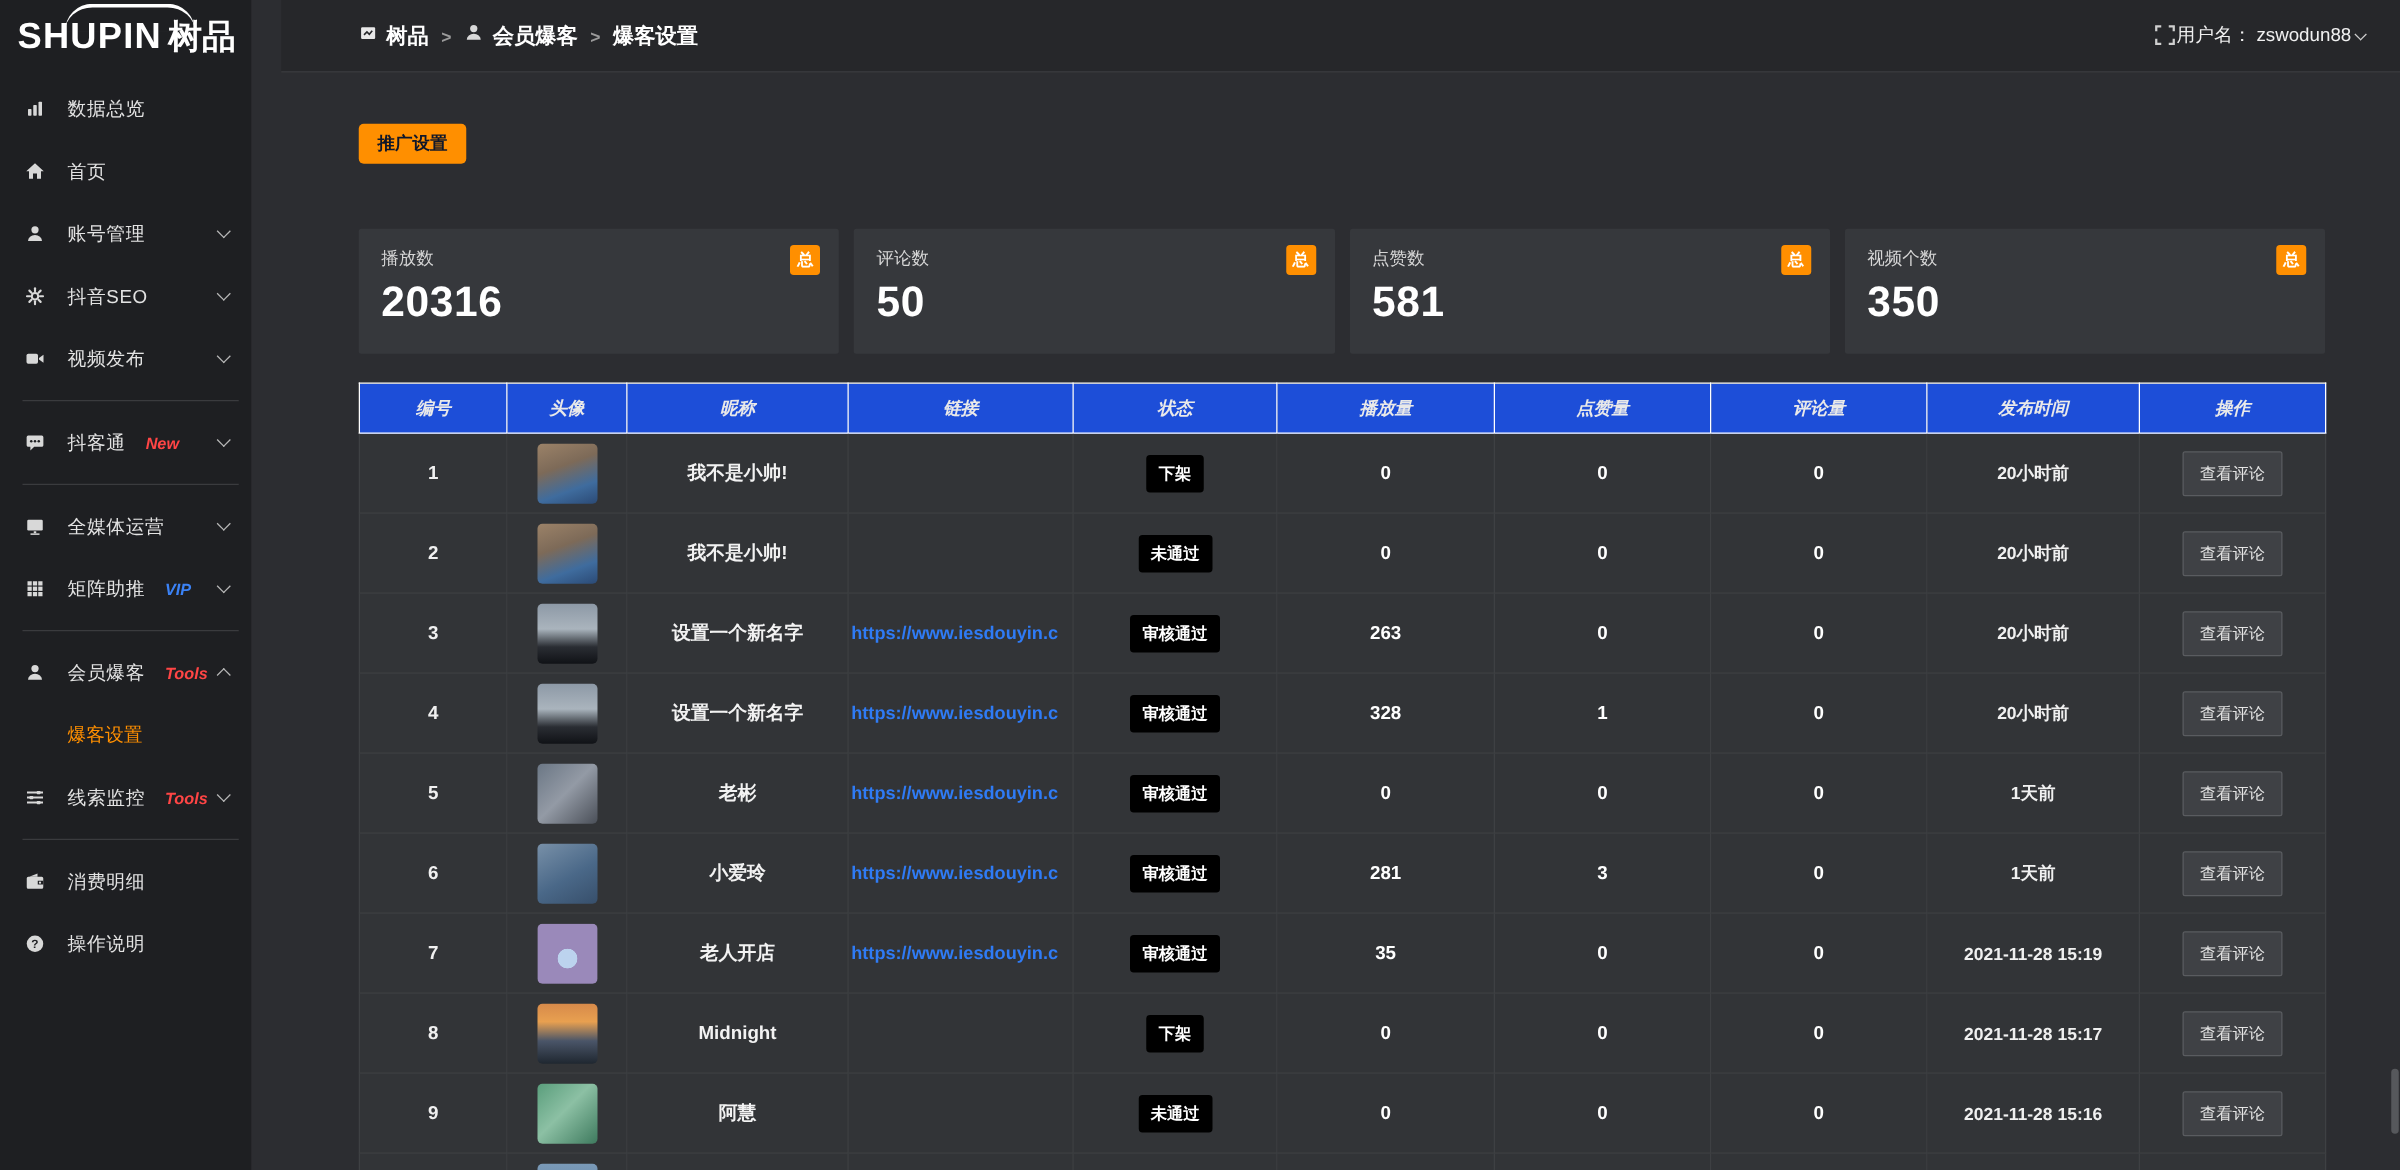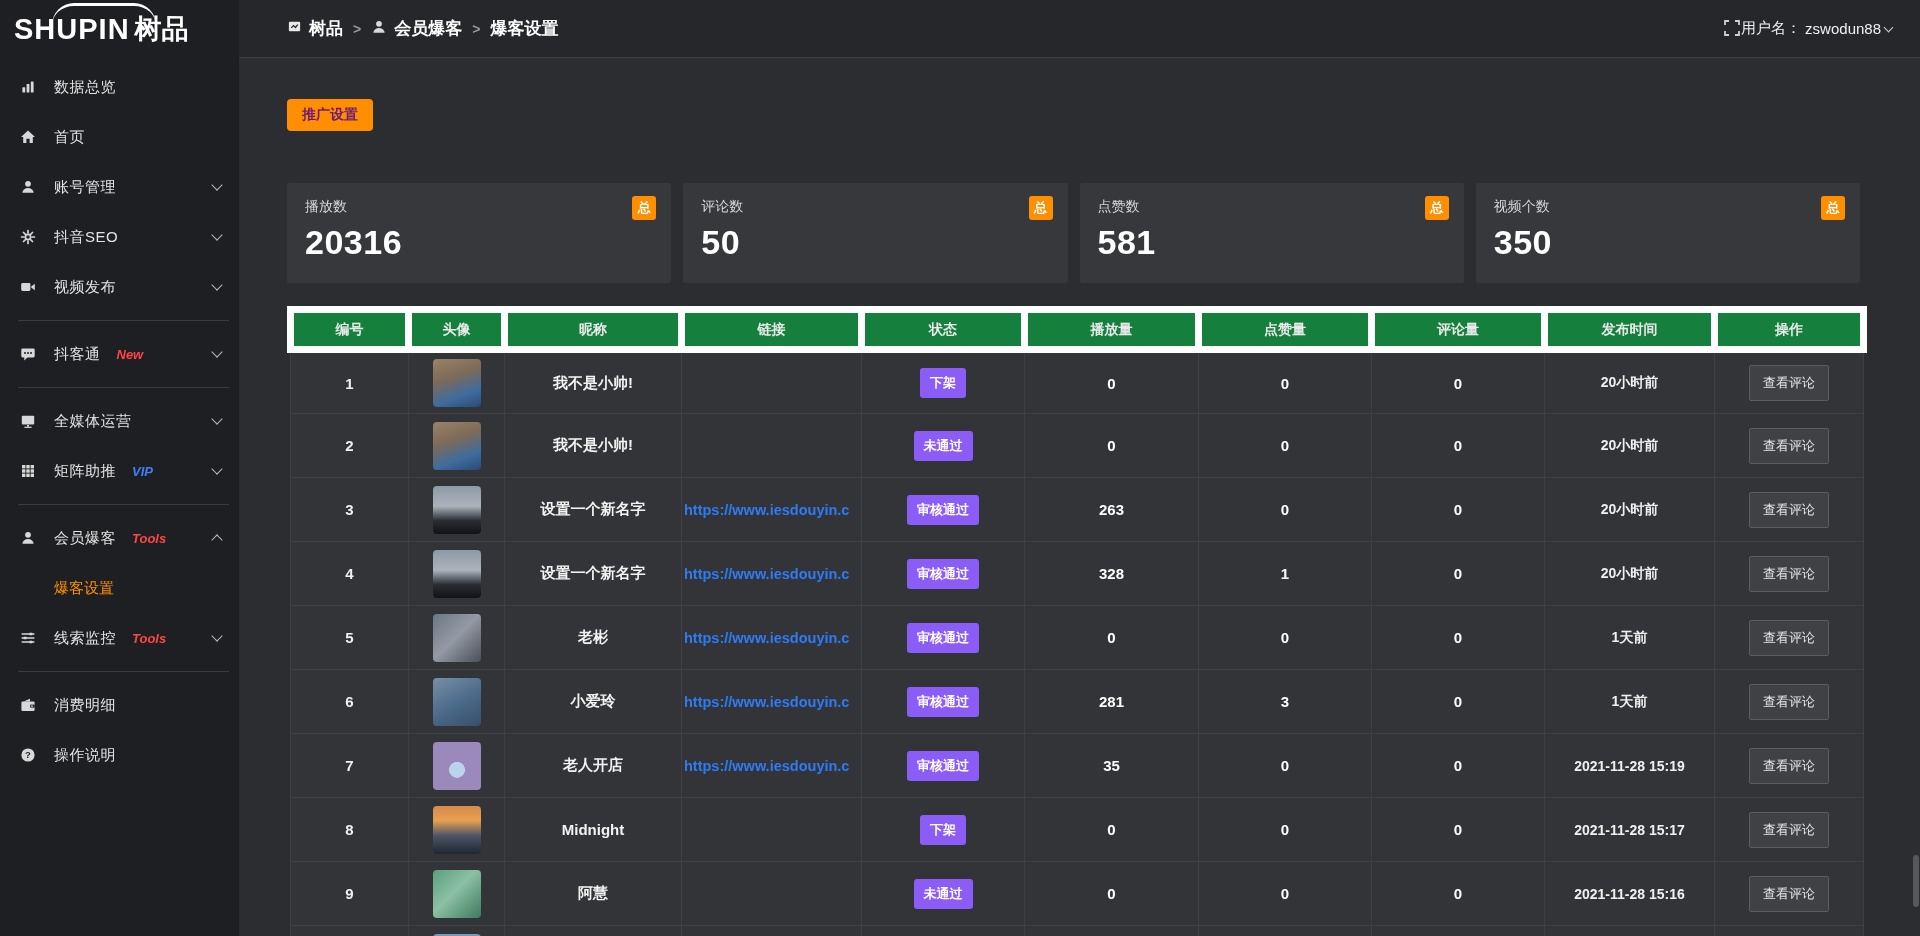--- a/index.html
+++ b/index.html
@@ -4,21 +4,21 @@
 <style>
   * { box-sizing: border-box; margin: 0; padding: 0; }
   html,body { width:1920px; height:936px; overflow:hidden; }
   body {
     font-family: "Liberation Sans", "DejaVu Sans", sans-serif;
     background:#2c2d31; color:#e8e8e8;
   }
   .app { position:relative; width:1920px; height:936px; overflow:hidden; }
 
   
-  .sidebar { position:absolute; left:0; top:0; width:239px; height:936px; background:#1e1f22; z-index:3; }
+  .sidebar { position:absolute; left:0; top:0; width:201px; height:936px; background:#1e1f22; z-index:3; }
   .logo { position:relative; height:58px; display:flex; align-items:center; padding-left:14px; cursor:pointer; }
   .logo-arc { position:absolute; left:52px; top:3px; width:104px; height:22px;
     border-top:3px solid #fff; border-radius:52px 52px 0 0; }
   .logo-en { font-size:29px; font-weight:900; letter-spacing:1px; color:#fff; font-style:normal; }
   .logo-cn { font-size:27px; font-weight:700; color:#fff; margin-left:5px; }
   .menu { padding-top:4px; }
   .menu-item { position:relative; height:50px; display:flex; align-items:center; padding:0 14px 0 20px; cursor:pointer; }
   .mi-icon { width:20px; height:16px; margin-right:14px; display:flex; align-items:center; }
   .mi-icon svg { display:block; }
   .mi-label { font-size:15px; color:#e3e3e3; letter-spacing:0.5px; }
@@ -38,44 +38,44 @@
   .crumb-label { font-size:17px; font-weight:700; color:#fff; }
   .crumb-sep { color:#9a9a9a; font-size:14px; font-weight:700; }
   .topbar-right { margin-left:auto; display:flex; }
   .fullscreen-btn { width:18px; height:18px; cursor:pointer; display:flex; }
   .user-box { display:flex; align-items:center; gap:4px; cursor:pointer; }
   .user-text { font-size:15px; color:#f0f0f0; }
   .user-chev { width:7px; height:7px; border-right:1.5px solid #cfcfcf; border-bottom:1.5px solid #cfcfcf; transform:rotate(45deg); margin-top:-3px; }
 
   
   .content { position:absolute; left:225px; top:58px; right:0; bottom:0; padding:41px 60px 0 62px; overflow:hidden; }
-  .promo-btn { display:inline-block; height:32px; padding:1px 15px; background:#ff8f00; color:#701a75;
+  .promo-btn { display:inline-block; height:32px; padding:1px 15px; background:#ff8f00; color:#0f172a;
     font-size:14px; font-weight:600; border:none; border-radius:4px; cursor:pointer;
     font-family:"Liberation Sans","DejaVu Sans",sans-serif; }
   .cards { display:flex; gap:12px; margin-top:52px; }
   .card { position:relative; flex:1; height:100px; background:#36383c; border-radius:2px; padding:15px 18px; }
   .card-label { font-size:14px; color:#d6d6d6; }
   .card-badge { position:absolute; top:13px; right:15px; width:24px; height:24px; background:#ff8f00;
     color:#fff; font-size:13px; font-weight:700; border-radius:3px; display:flex; align-items:center; justify-content:center; }
   .card-value { margin-top:7px; font-size:34px; font-weight:700; color:#fff; letter-spacing:0.5px; }
 
   
   .tbl-wrap { margin-top:23px; }
   table { width:1573px; border-collapse:collapse; table-layout:fixed; }
-  thead th { height:40px; background:#15803d; font-size:14px; font-weight:700; color:#e9e9e9;
-    border:7px solid #ffffff; text-align:center; }
+  thead th { height:40px; background:#1d4ed8; font-size:14px; font-weight:700; color:#e9e9e9;
+    border:1px solid #ffffff; text-align:center;font-style:italic; }
   tbody td { height:64px; background:#323437; border:1px solid #3e4043; text-align:center;
     vertical-align:middle; overflow:hidden; }
   td.c-no { font-size:15px; font-weight:700; color:#f0f0f0; }
   .avatar { width:48px; height:48px; border-radius:4px; margin:0 auto; }
   td.c-nick { font-size:15px; font-weight:700; color:#f2f2f2; }
   td.c-link { text-align:left; padding:0 0 0 2px; }
   .vlink { display:block; white-space:nowrap; overflow:hidden; font-size:14.5px; font-weight:600;
     color:#2f7bf5; text-decoration:none; cursor:pointer; }
-  .status-badge { display:inline-block; padding:6px 10px; background:#8b5cf6; color:#fff;
+  .status-badge { display:inline-block; padding:6px 10px; background:#000000; color:#fff;
     font-size:13px; font-weight:600; border-radius:3px; cursor:pointer; white-space:nowrap; }
   td.c-num { font-size:15px; font-weight:700; color:#fff; }
   td.c-time { font-size:14px; font-weight:600; color:#f0f0f0; white-space:nowrap; }
   .view-btn { display:inline-block; padding:8px 13px; background:#3f4145; border:1px solid #5a5c60;
     color:#e4e4e4; font-size:13px; border-radius:2px; cursor:pointer;
     font-family:"Liberation Sans","DejaVu Sans",sans-serif; white-space:nowrap; }
 
   
   .av-boy    { background:linear-gradient(160deg,#9b8268 0%,#7d6a58 38%,#3f6c9e 72%,#2b4a75 100%); }
   .av-sky    { background:linear-gradient(180deg,#8d99a6 0%,#aab4bd 42%,#2a2d33 72%,#101216 100%); }

